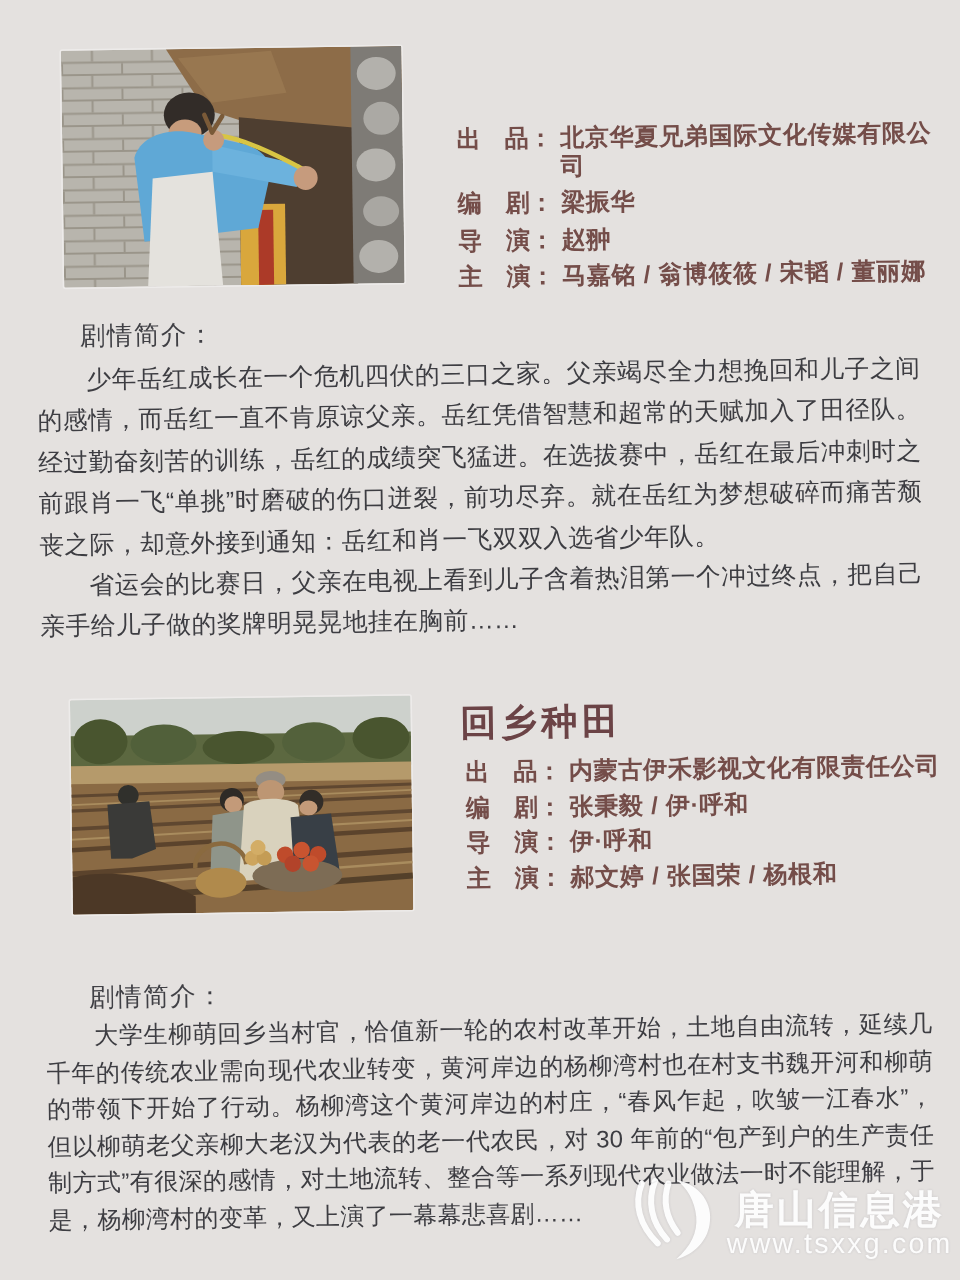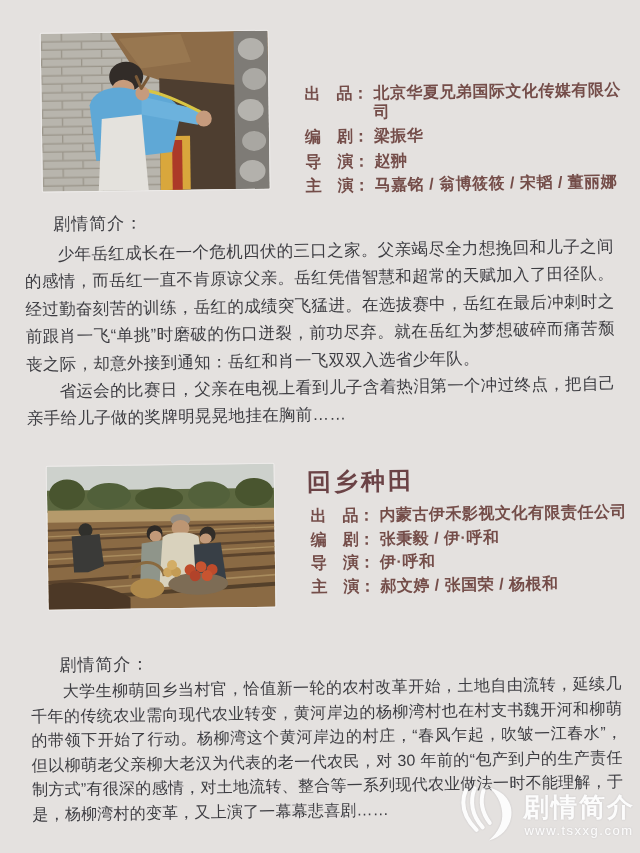--- a/index.html
+++ b/index.html
@@ -37,21 +37,21 @@
   .syn-body p{margin:0;text-indent:2em;}
   .syn-body1{left:27px;top:237px;width:589px;font-size:16.5px;line-height:27.4px;letter-spacing:.3px;}
   .syn-body2{left:27px;top:676px;width:591px;font-size:16px;line-height:24.6px;letter-spacing:.2px;}
 
   .watermark{
     position:absolute;right:5px;bottom:6px;display:flex;align-items:center;gap:4px;
     color:#ffffff;opacity:.92;filter:drop-shadow(0 0 1px rgba(120,120,130,.25));
   }
   .wm-text{display:flex;flex-direction:column;align-items:center;}
   .wm-name{font-size:26px;font-weight:700;letter-spacing:2px;line-height:28px;}
-  .wm-url{font-size:13px;letter-spacing:1.5px;line-height:19px;}
+  .wm-url{font-size:19px;letter-spacing:1.5px;line-height:19px;}
 </style>
 </head>
 <body>
 
 <div class="paper">
 
   <div class="photo photo1">
     <svg viewBox="0 0 227 158" preserveAspectRatio="none">
       <defs>
         <pattern id="bricks" width="40" height="17" patternUnits="userSpaceOnUse">
@@ -193,16 +193,16 @@
     <svg width="62" height="58" viewBox="0 0 70 64">
       <g fill="none" stroke="#ffffff" stroke-width="4.5" stroke-linecap="round">
         <path d="M10,5 C4,20 8,36 22,50"></path>
         <path d="M20,3 C14,18 17,34 29,47"></path>
         <path d="M30,5 C26,17 28,30 37,42"></path>
       </g>
       <path fill="#ffffff" d="M36,2 C54,6 64,20 61,36 C59,48 50,58 36,62 C47,52 52,42 51,30 C50,18 44,8 36,2 Z"></path>
     </svg>
   </span>
   <span class="wm-text">
-    <span class="wm-name">剧情简介</span>
+    <span class="wm-name">唐山信息港</span>
     <span class="wm-url">www.tsxxg.com</span>
   </span>
 </div>
 
 </body></html>

